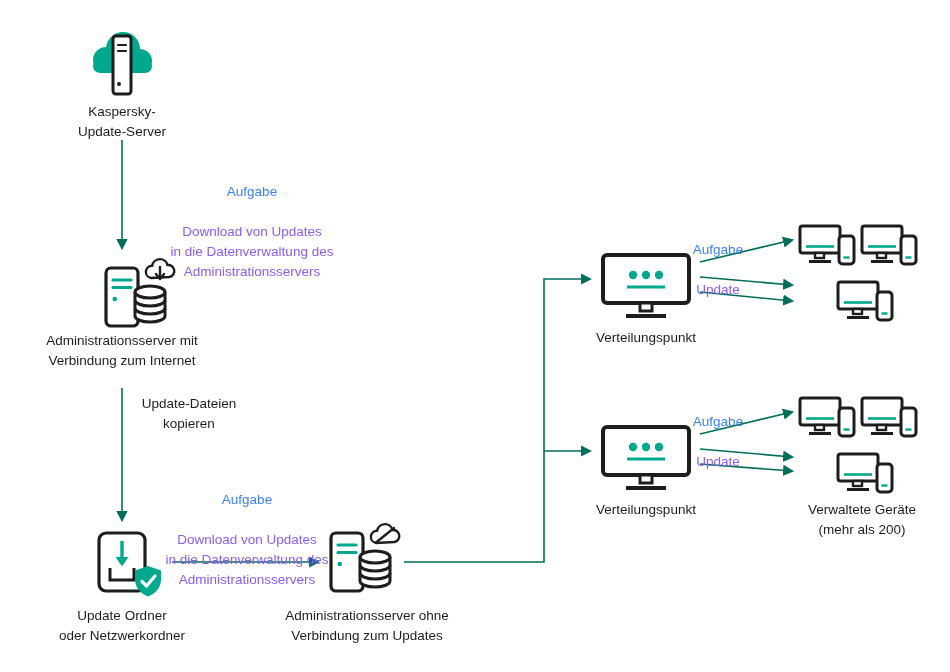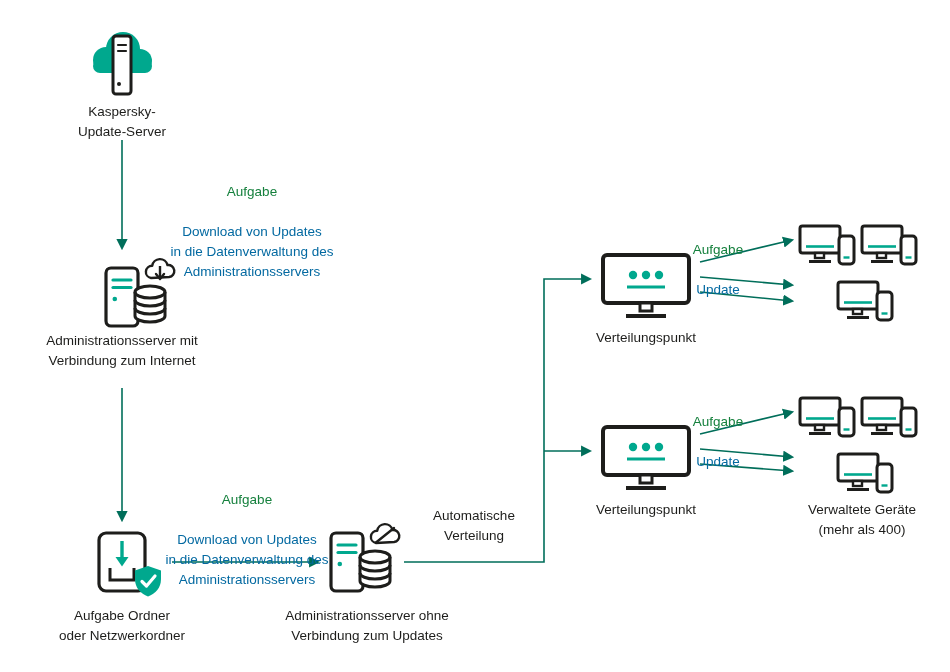--- a/index.html
+++ b/index.html
@@ -16,22 +16,22 @@
   .cn { stroke: #006E5A; stroke-width: 1.6; fill: none; }
   .node { position: absolute; }
   .label {
     position: absolute;
     font-size: 13.5px;
     line-height: 20px;
     color: #1D1D1B;
     text-align: center;
     white-space: pre-line;
   }
-  .task .t-title { display: block; color: #15803d; white-space: pre-line; }
-  .task .t-detail { display: block; color: #0369a1; white-space: pre-line; }
+  .task .t-title { display: block; color: #3b82f6; white-space: pre-line; }
+  .task .t-detail { display: block; color: #8b5cf6; white-space: pre-line; }
 </style>
 </head>
 <body>
 
 <div class="canvas">
 
   <svg class="connectors" width="950" height="672" viewBox="0 0 950 672">
     <defs>
       <marker id="arw" viewBox="0 0 10 10" refX="8" refY="5" markerWidth="7" markerHeight="7" orient="auto-start-reverse">
         <path d="M0 0 L10 5 L0 10 Z" fill="#006E5A"></path>
@@ -88,61 +88,61 @@
       <path d="M34 44 a15 6 0 0 0 30 0" fill="none" stroke="#1D1D1B" stroke-width="3"></path>
       <path d="M34 52 a15 6 0 0 0 30 0" fill="none" stroke="#1D1D1B" stroke-width="3"></path>
       <path d="M50 22 a6.2 6.2 0 0 1 1.2 -12.3 a7.8 7.8 0 0 1 15.3 -0.6 a6 6 0 0 1 1.6 11.9 z" fill="#fff" stroke="#1D1D1B" stroke-width="2.4" stroke-linejoin="round"></path>
       <line x1="59" y1="10" x2="59" y2="21.5" stroke="#1D1D1B" stroke-width="2.4"></line>
       <path d="M55 18 L59 23 L63 18" fill="none" stroke="#1D1D1B" stroke-width="2.4" stroke-linejoin="round" stroke-linecap="round"></path>
     </svg>
   </div>
   <div class="label" style="left:27px;top:331px;width:190px">Administrationsserver mit
 Verbindung zum Internet</div>
 
+  <div class="label" style="left:134px;top:394px;width:110px">Update-Dateien
+kopieren</div>
 
   <div class="label task" style="left:152px;top:470px;width:190px">
     <span class="t-title">Aufgabe</span>
     <span class="t-detail">Download von Updates
 in die Datenverwaltung des
 Administrationsservers</span>
   </div>
 
   <div class="node" style="left:92px;top:528px">
     <svg width="72" height="70" viewBox="0 0 72 70">
       <rect x="7" y="5" width="46" height="58" rx="7" fill="#fff" stroke="#1D1D1B" stroke-width="3.2"></rect>
       <line x1="30" y1="13" x2="30" y2="31" stroke="#00A88E" stroke-width="3.4"></line>
       <path d="M23.5 29 L36.5 29 L30 38.5 Z" fill="#00A88E"></path>
       <path d="M18 40 v12 h24 v-12" fill="none" stroke="#1D1D1B" stroke-width="3"></path>
       <path d="M56 38 l13 4.5 v8.5 c0 9 -5.5 14.5 -13 17.5 c-7.5 -3 -13 -8.5 -13 -17.5 v-8.5 Z" fill="#00A88E"></path>
       <path d="M50 53.5 l4.5 4.5 l8.5 -10" fill="none" stroke="#fff" stroke-width="3.2" stroke-linecap="round" stroke-linejoin="round"></path>
     </svg>
   </div>
-  <div class="label" style="left:32px;top:606px;width:180px">Aufgabe Ordner
+  <div class="label" style="left:32px;top:606px;width:180px">Update Ordner
 oder Netzwerkordner</div>
 
   <div class="node" style="left:326px;top:521px">
     <svg width="80" height="78" viewBox="0 0 80 78">
       <rect x="5" y="12" width="32" height="58" rx="5" fill="#fff" stroke="#1D1D1B" stroke-width="3.2"></rect>
       <line x1="12" y1="24" x2="30" y2="24" stroke="#00A88E" stroke-width="3.2" stroke-linecap="round"></line>
       <line x1="12" y1="31.5" x2="30" y2="31.5" stroke="#00A88E" stroke-width="3.2" stroke-linecap="round"></line>
       <circle cx="13.8" cy="43" r="2.3" fill="#00A88E"></circle>
       <path d="M34 36 V60 a15 6 0 0 0 30 0 V36" fill="#fff"></path>
       <ellipse cx="49" cy="36" rx="15" ry="6" fill="#fff" stroke="#1D1D1B" stroke-width="3"></ellipse>
       <path d="M34 36 V60 a15 6 0 0 0 30 0 V36" fill="none" stroke="#1D1D1B" stroke-width="3"></path>
       <path d="M34 44 a15 6 0 0 0 30 0" fill="none" stroke="#1D1D1B" stroke-width="3"></path>
       <path d="M34 52 a15 6 0 0 0 30 0" fill="none" stroke="#1D1D1B" stroke-width="3"></path>
       <path d="M50 22 a6.2 6.2 0 0 1 1.2 -12.3 a7.8 7.8 0 0 1 15.3 -0.6 a6 6 0 0 1 1.6 11.9 z" fill="#fff" stroke="#1D1D1B" stroke-width="2.4" stroke-linejoin="round"></path>
       <line x1="50" y1="21.5" x2="68" y2="7" stroke="#1D1D1B" stroke-width="2.4" stroke-linecap="round"></line>
     </svg>
   </div>
   <div class="label" style="left:262px;top:606px;width:210px">Administrationsserver ohne
 Verbindung zum Updates</div>
 
-  <div class="label" style="left:424px;top:506px;width:100px">Automatische
-Verteilung</div>
 
   <div class="node" style="left:600px;top:252px">
     <svg width="92" height="68" viewBox="0 0 92 68">
       <rect x="3" y="3" width="86" height="48" rx="4" fill="#fff" stroke="#1D1D1B" stroke-width="4"></rect>
       <g fill="#00A88E">
         <circle cx="33" cy="23" r="4.2"></circle>
         <circle cx="46" cy="23" r="4.2"></circle>
         <circle cx="59" cy="23" r="4.2"></circle>
       </g>
       <line x1="27" y1="35" x2="65" y2="35" stroke="#00A88E" stroke-width="3"></line>
@@ -233,15 +233,15 @@
       <rect x="2" y="2" width="40" height="27" rx="2.5" fill="#fff" stroke="#1D1D1B" stroke-width="3"></rect>
       <line x1="8" y1="22.5" x2="36" y2="22.5" stroke="#00A88E" stroke-width="2.6"></line>
       <rect x="17" y="29" width="9" height="5" fill="#fff" stroke="#1D1D1B" stroke-width="2.4"></rect>
       <line x1="11" y1="37.5" x2="33" y2="37.5" stroke="#1D1D1B" stroke-width="3"></line>
       <rect x="41" y="12" width="15" height="28" rx="3.5" fill="#fff" stroke="#1D1D1B" stroke-width="3"></rect>
       <line x1="45.5" y1="33.5" x2="51.5" y2="33.5" stroke="#00A88E" stroke-width="2.4"></line>
     </svg>
   </div>
 
   <div class="label" style="left:792px;top:500px;width:140px">Verwaltete Geräte
-(mehr als 400)</div>
+(mehr als 200)</div>
 
 </div>
 
 </body></html>

